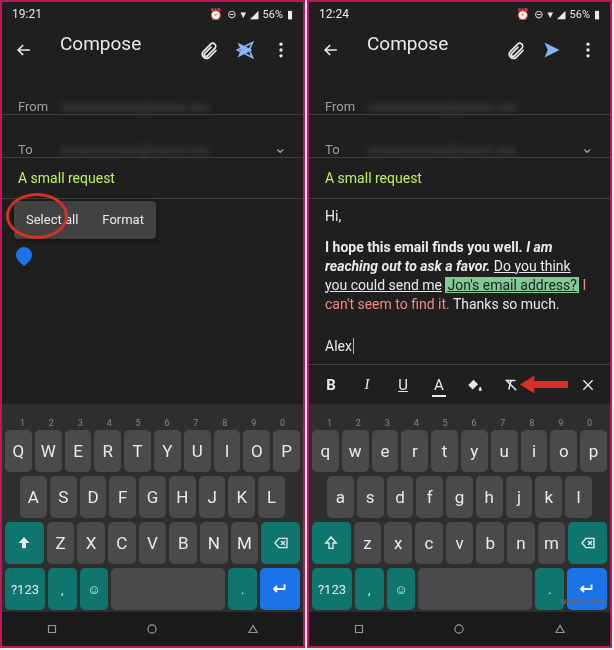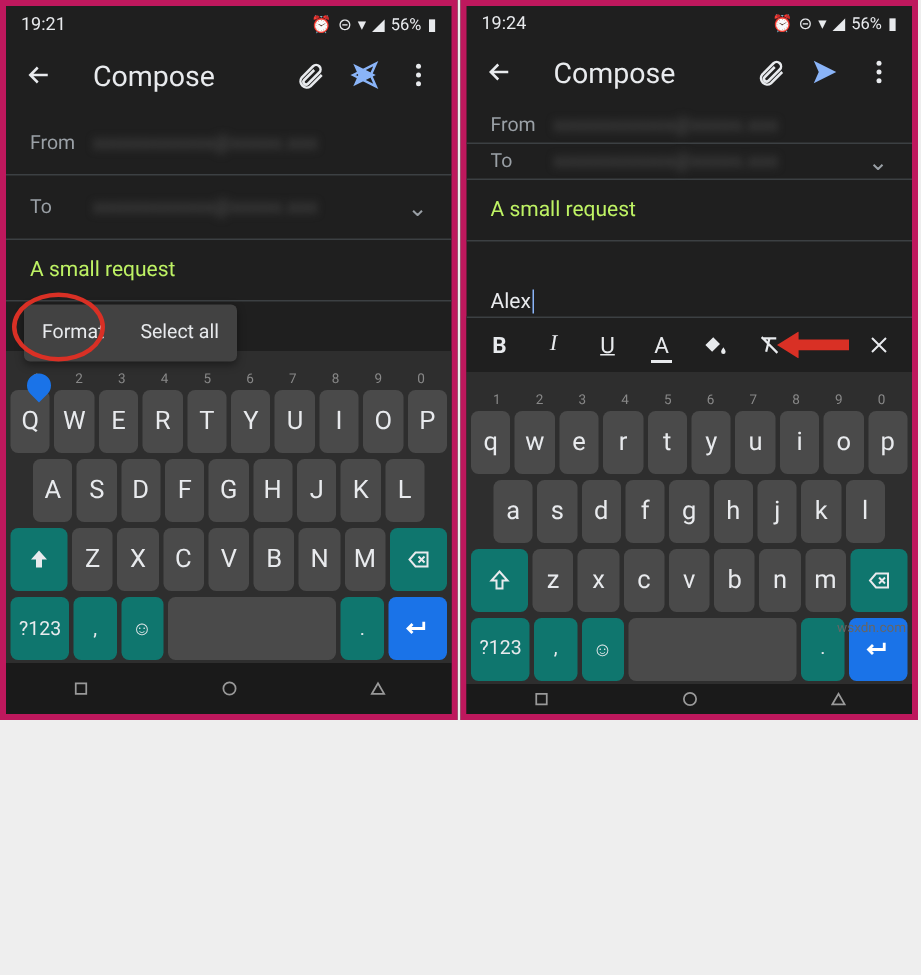--- a/index.html
+++ b/index.html
@@ -1,24 +1,24 @@
 <!DOCTYPE html>
 <html><head>
 <meta charset="utf-8">
 <style>
   * { box-sizing: border-box; margin: 0; padding: 0; font-family: Roboto, -apple-system, sans-serif; }
   body { background: #eee; width: 614px; height: 650px; display: flex; }
-  .phone { width: 305px; height: 480px; background: #1f1f1f; position: relative; color: #e8eaed; display: flex; flex-direction: column; border: 4px solid #be185d; }
+  .phone { width: 305px; height: 648px; background: #1f1f1f; position: relative; color: #e8eaed; display: flex; flex-direction: column; border: 2px solid #be185d; }
   .phone + .phone { margin-left: 2px; }
   .status-bar { display: flex; justify-content: space-between; align-items: center; padding: 4px 10px 2px 10px; font-size: 12px; height: 22px; color: #e8eaed; }
   .status-icons { display: flex; align-items: center; gap: 4px; font-size: 11px; }
-  .app-bar { display: flex; align-items: center; padding: 8px 4px; height: 48px; }
+  .app-bar { display: flex; padding: 8px 4px; height: 48px; }
   .app-bar .title { font-size: 19px; flex: 1; margin-left: 18px; color: #e8eaed; }
   .icon-btn { width: 36px; height: 36px; display: flex; align-items: center; justify-content: center; color: #e8eaed; }
-  .field-row { display: flex; align-items: center; padding: 0 16px; height: 42px; font-size: 14px; }
+  .field-row { display: flex; align-items: flex-end; padding: 0 16px; height: 42px; font-size: 14px; }
   .field-label { color: #9aa0a6; width: 42px; font-size: 13px; }
   .field-value { flex: 1; color: #555; filter: blur(3px); font-size: 13px; letter-spacing: 0.02em; }
   .expand { color: #9aa0a6; font-size: 16px; }
   .divider { height: 1px; background: #3c4043; margin: 0 0; }
   .subject { padding: 12px 16px; font-size: 14px; color: #bef264; }
   .body-area { flex: 1; padding: 8px 16px 0 16px; font-size: 14px; color: #e8eaed; line-height: 1.35; position: relative; }
   .ctx-menu { position: absolute; top: 2px; left: 12px; background: #424242; border-radius: 4px; display: flex; box-shadow: 0 2px 6px rgba(0,0,0,.4); z-index: 5; }
   .ctx-item { padding: 10px 12px; font-size: 13px; color: #e8eaed; }
   .red-circle { position: absolute; top: -6px; left: 4px; width: 62px; height: 46px; border: 3px solid #d93025; border-radius: 50%; z-index: 6; pointer-events: none; }
   .teardrop { position: absolute; left: 14px; top: 48px; width: 16px; height: 16px; background: #1a73e8; border-radius: 50% 50% 50% 0; transform: rotate(-45deg); }
@@ -40,21 +40,21 @@
   .hint-row { display: flex; height: 24px; align-items: flex-end; color: #888; font-size: 9px; padding: 0 6px; }
   .hint-row span { flex: 1; text-align: center; }
   .key-row { display: flex; padding: 2px 3px; gap: 3px; }
   .key { flex: 1; background: #4a4a4a; color: #e8eaed; border-radius: 5px; height: 42px; display: flex; align-items: center; justify-content: center; font-size: 17px; }
   .key.fn { background: #0f766e; font-size: 13px; }
   .key.space { flex: 4; }
   .key.enter { background: #1a73e8; }
   .key.wide { flex: 1.4; }
   .nav-bar { height: 34px; display: flex; justify-content: space-around; align-items: center; background: #1a1a1a; }
   .nav-btn { width: 20px; height: 20px; display: flex; align-items: center; justify-content: center; }
-  .watermark { position: absolute; right: 4px; bottom: 52px; font-size: 9px; color: #666; }
+  .watermark { position: absolute; right: 4px; bottom: 40px; font-size: 9px; color: #666; font-weight: bold; }
   svg { display: block; }
 </style>
 </head>
 <body>
 
 <div class="phone">
   <div class="status-bar">
     <span>19:21</span>
     <span class="status-icons">
       <span>⏰</span>
@@ -102,22 +102,22 @@
     <span class="field-value">xxxxxxxxxxxx@xxxxx.xxx</span>
     <span class="expand">⌄</span>
   </div>
   <div class="divider"></div>
   <div class="subject">A small request</div>
   <div class="divider"></div>
 
   <div class="body-area">
     <div class="red-circle"></div>
     <div class="ctx-menu">
+      <div class="ctx-item">Select all</div>
       <div class="ctx-item">Format</div>
-      <div class="ctx-item">Select all</div>
     </div>
     <div class="teardrop"></div>
   </div>
 
   <div class="keyboard">
     <div class="hint-row">
       <span>1</span>
         <span>2</span>
         <span>3</span>
         <span>4</span>
@@ -199,21 +199,21 @@
     <div class="nav-btn">
         <svg width="14" height="14" viewBox="0 0 24 24" fill="none" stroke="#999" stroke-width="2">
           <path d="M5 18l7-12 7 12H5z"></path>
         </svg>
       </div>
   </div>
 </div>
 
 <div class="phone">
   <div class="status-bar">
-    <span>19:24</span>
+    <span>12:24</span>
     <span class="status-icons">
       <span>⏰</span>
       <span>⊝</span>
       <span>▾</span>
       <span>◢</span>
       <span>56%</span>
       <span>▮</span>
     </span>
   </div>
   <div class="app-bar">
@@ -250,20 +250,29 @@
   <div class="field-row">
     <span class="field-label">To</span>
     <span class="field-value">xxxxxxxxxxxx@xxxxx.xxx</span>
     <span class="expand">⌄</span>
   </div>
   <div class="divider"></div>
   <div class="subject">A small request</div>
   <div class="divider"></div>
 
   <div class="body-area msg">
+    <div style="margin-bottom:12px">Hi,</div>
+    <div>
+      <span class="bold">I hope this email finds you well.</span>
+      <span class="italic">I am reaching out to ask a favor.</span>
+      <span class="under">Do you think you could send me</span>
+      <span class="hl-green">Jon's email address?</span>
+      <span class="red-txt">I can't seem to find it.</span>
+      <span>Thanks so much.</span>
+    </div>
     <div class="caret" style="margin-top:24px;display:inline-block">Alex</div>
   </div>
 
   <div class="format-bar">
     <div class="fmt-btn fmt-b">B</div>
     <div class="fmt-btn fmt-i">I</div>
     <div class="fmt-btn fmt-u">U</div>
     <div class="fmt-btn fmt-a">A</div>
     <div class="fmt-btn">
         <svg width="18" height="18" viewBox="0 0 24 24" fill="#e8eaed">

